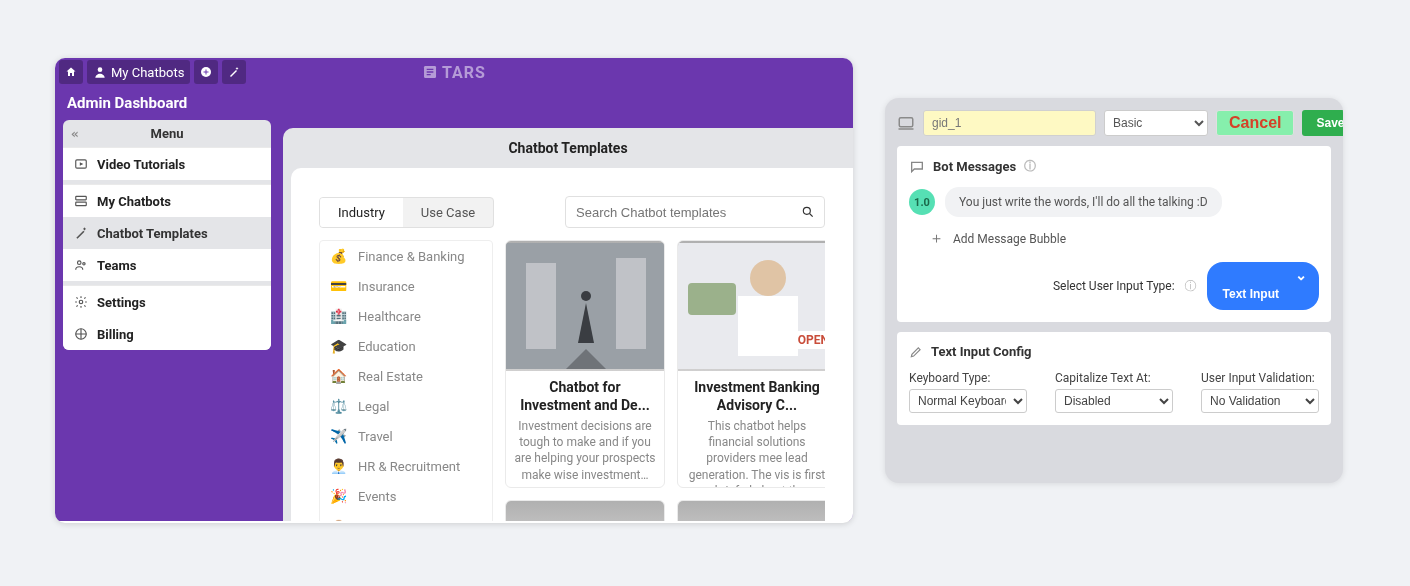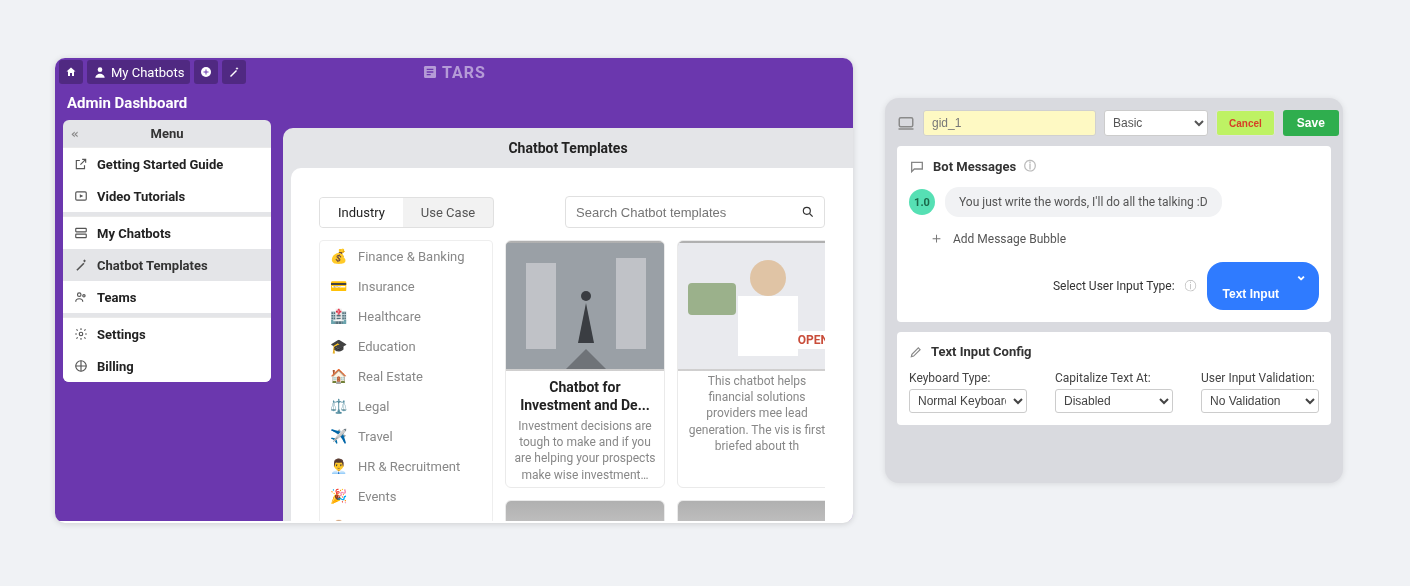--- a/index.html
+++ b/index.html
@@ -275,25 +275,25 @@
     border-radius:3px;
     background:#fff;
     font-size:12px;
     color:#555;
     padding: 0 4px;
   }
   .btn-cancel {
     margin-left:auto;
     height:26px;
     padding: 0 12px;
-    background:#bef264;
+    background:#86efac;
     border:1px solid #E0E0E0;
     border-radius:3px;
     color:#D64027;
-    font-size:10px;
+    font-size:16px;
     font-weight:600;
   }
   .btn-save {
     height:26px;
     padding: 0 14px;
     background:#2FAE4E;
     border:0;
     border-radius:3px;
     color:#fff;
     font-size:12px;
@@ -444,29 +444,20 @@
   <div class="tars-body">
 
     <div class="sidebar">
       <div class="menu-card">
         <div class="menu-head">
           <span class="chev-left">«</span>
           <span class="title">Menu</span>
         </div>
 
         <div class="menu-group">
-          <div class="menu-item bold">
-            <span class="mi-icon">
-              <svg width="14" height="14" viewBox="0 0 24 24" fill="none" stroke="currentColor" stroke-width="2">
-                  <path d="M14 4h6v6M20 4l-9 9"></path>
-                  <path d="M18 14v6H4V6h6"></path>
-                </svg>
-            </span>
-            <span>Getting Started Guide</span>
-          </div>
           <div class="menu-item bold">
             <span class="mi-icon">
               <svg width="14" height="14" viewBox="0 0 24 24" fill="currentColor">
                   <rect x="3" y="5" width="18" height="14" rx="2" fill="none" stroke="currentColor" stroke-width="2"></rect>
                   <path d="M10 9l6 3-6 3z"></path>
                 </svg>
             </span>
             <span>Video Tutorials</span>
           </div>
         </div>
@@ -620,20 +611,21 @@
               <div class="card">
                 <div class="img" style="position:relative;">
                   <svg width="160" height="126">
                     <rect width="160" height="126" fill="#e9eaee"></rect>
                     <circle cx="90" cy="35" r="18" fill="#e0c4a5"></circle>
                     <rect x="60" y="53" width="60" height="60" fill="#ffffff"></rect>
                     <rect x="10" y="40" width="48" height="32" fill="#9bb18b" rx="4"></rect>
                   </svg>
                   <span style="position:absolute;right:4px;bottom:22px;font-weight:700;color:#C94D3A;font-size:12px;background:#fff;padding:2px 3px;border-radius:2px;">OPEN</span>
                 </div>
+                <div class="ctitle">Investment Banking Advisory C...</div>
                 <div class="cdesc">This chatbot helps financial solutions providers mee lead generation. The vis is first briefed about th</div>
               </div>
               <div class="card small">
                 <div class="img"></div>
               </div>
             </div>
           </div>
 
         </div>
       </div>

